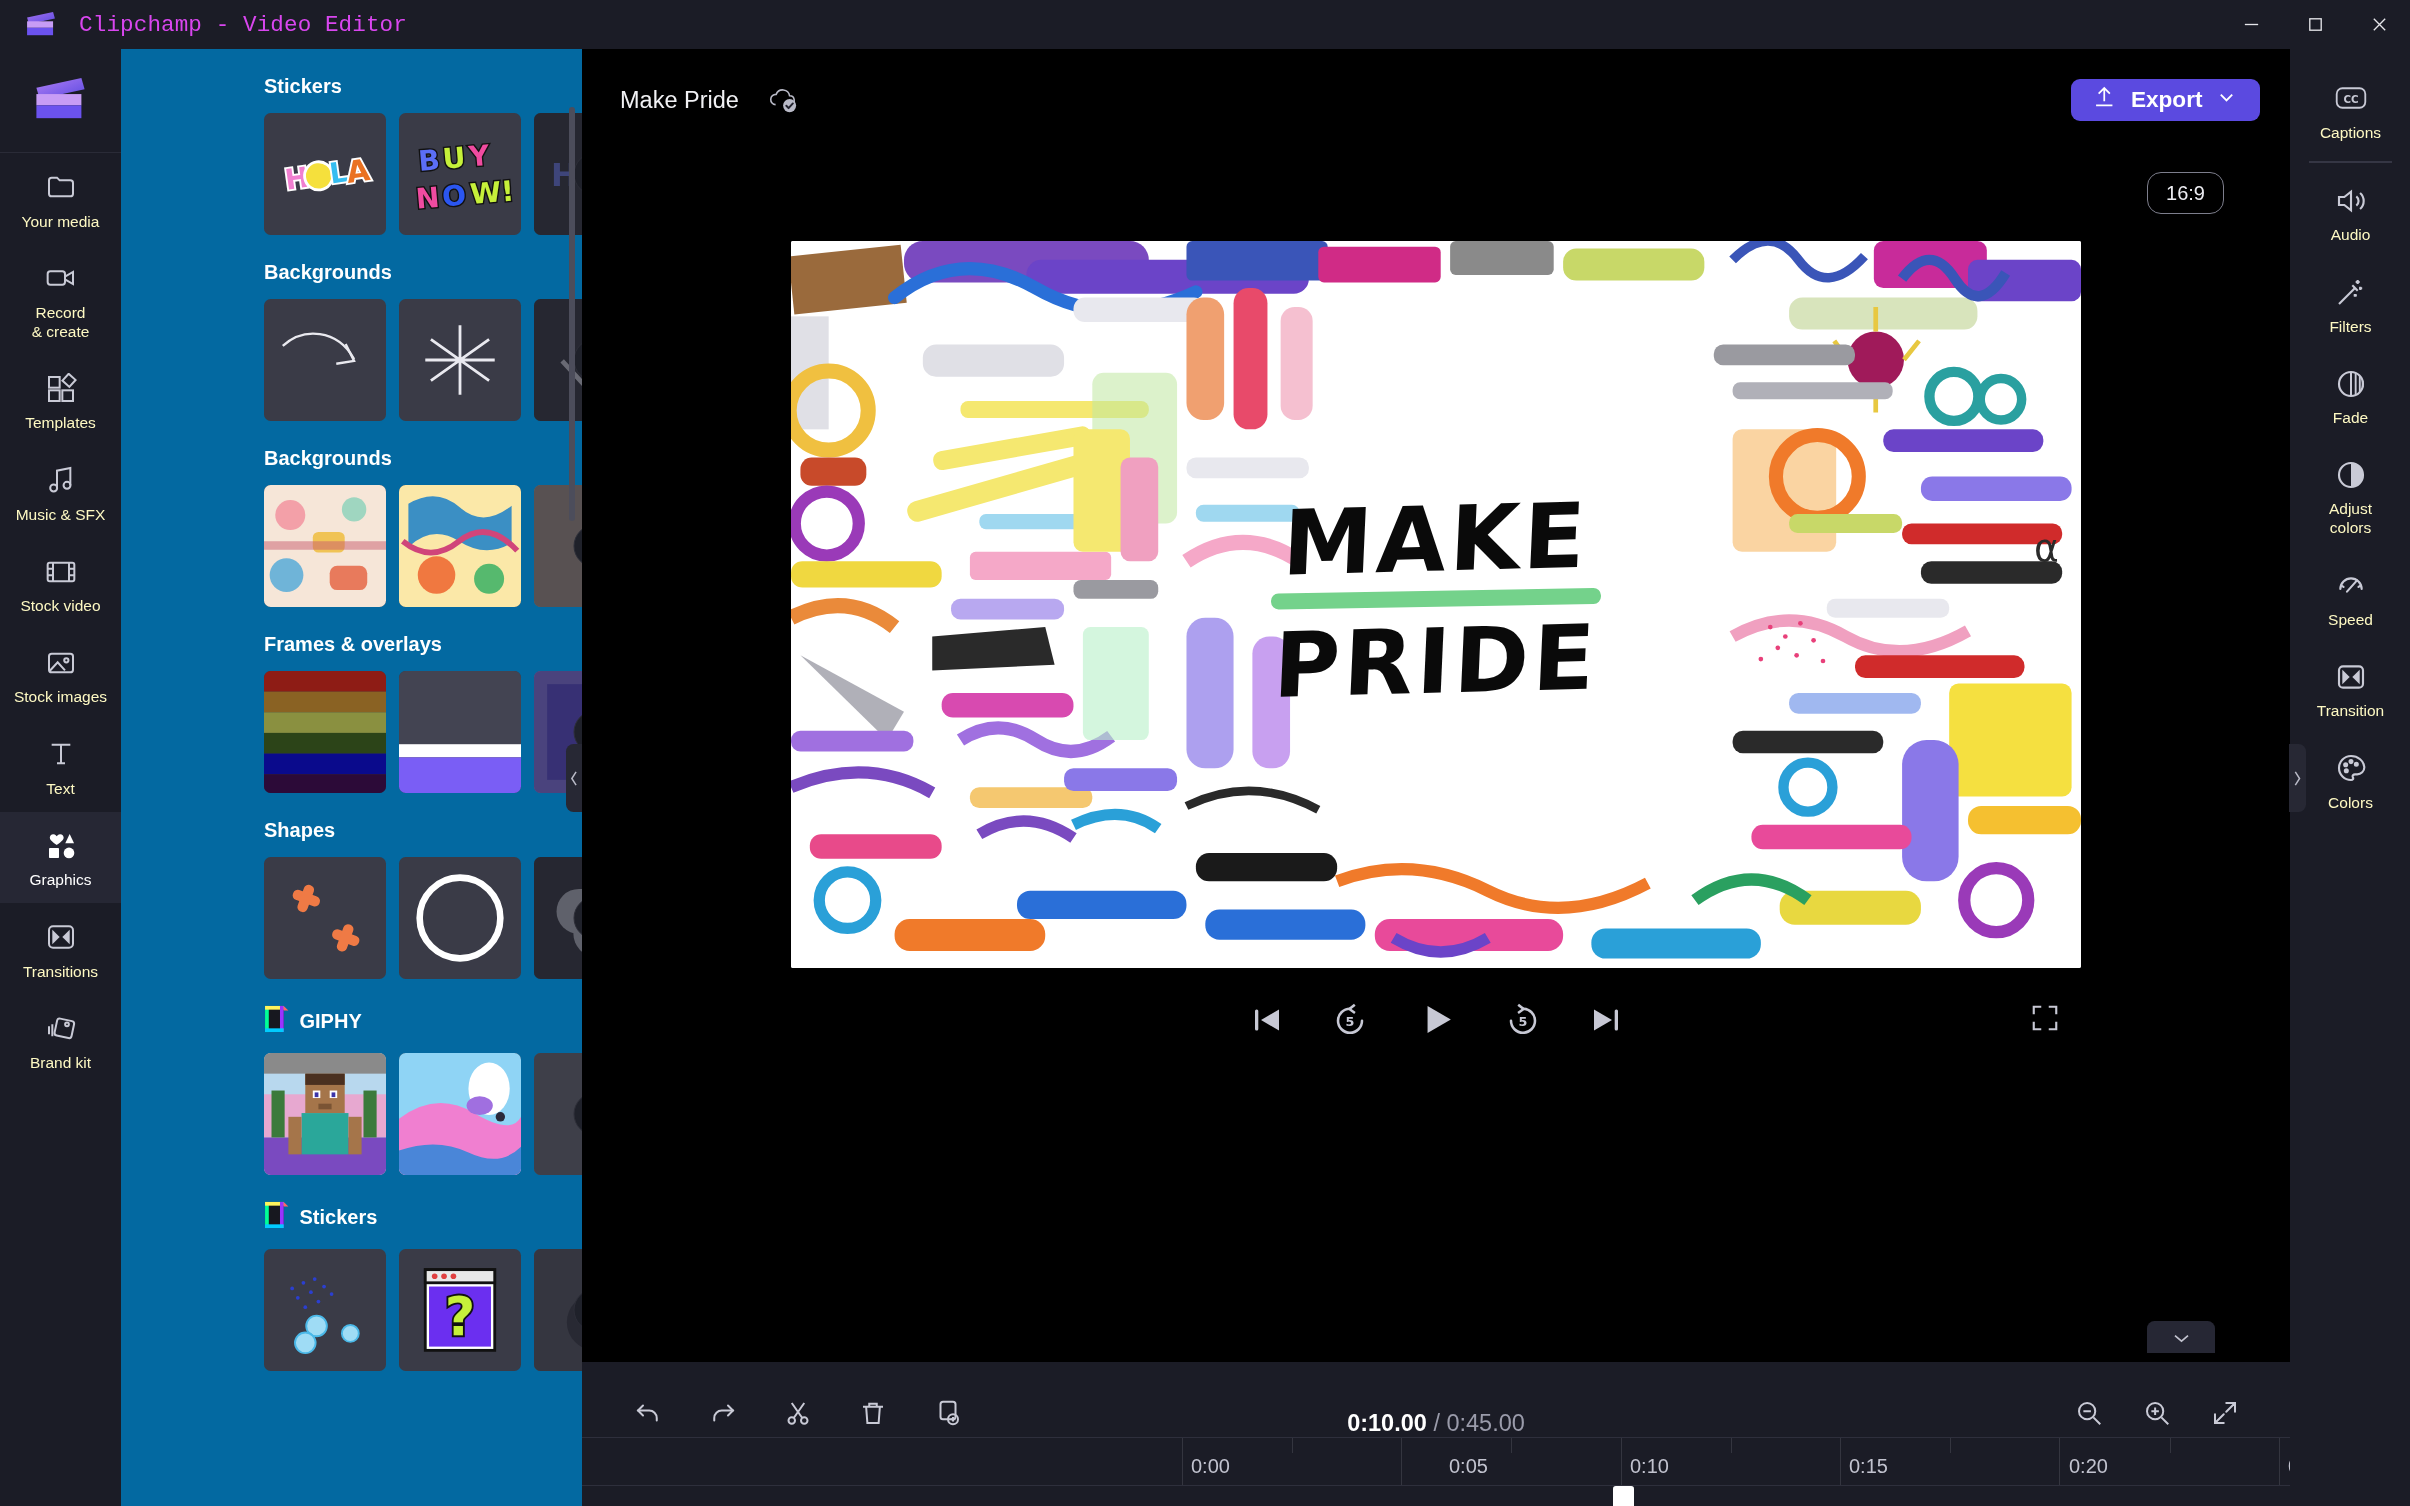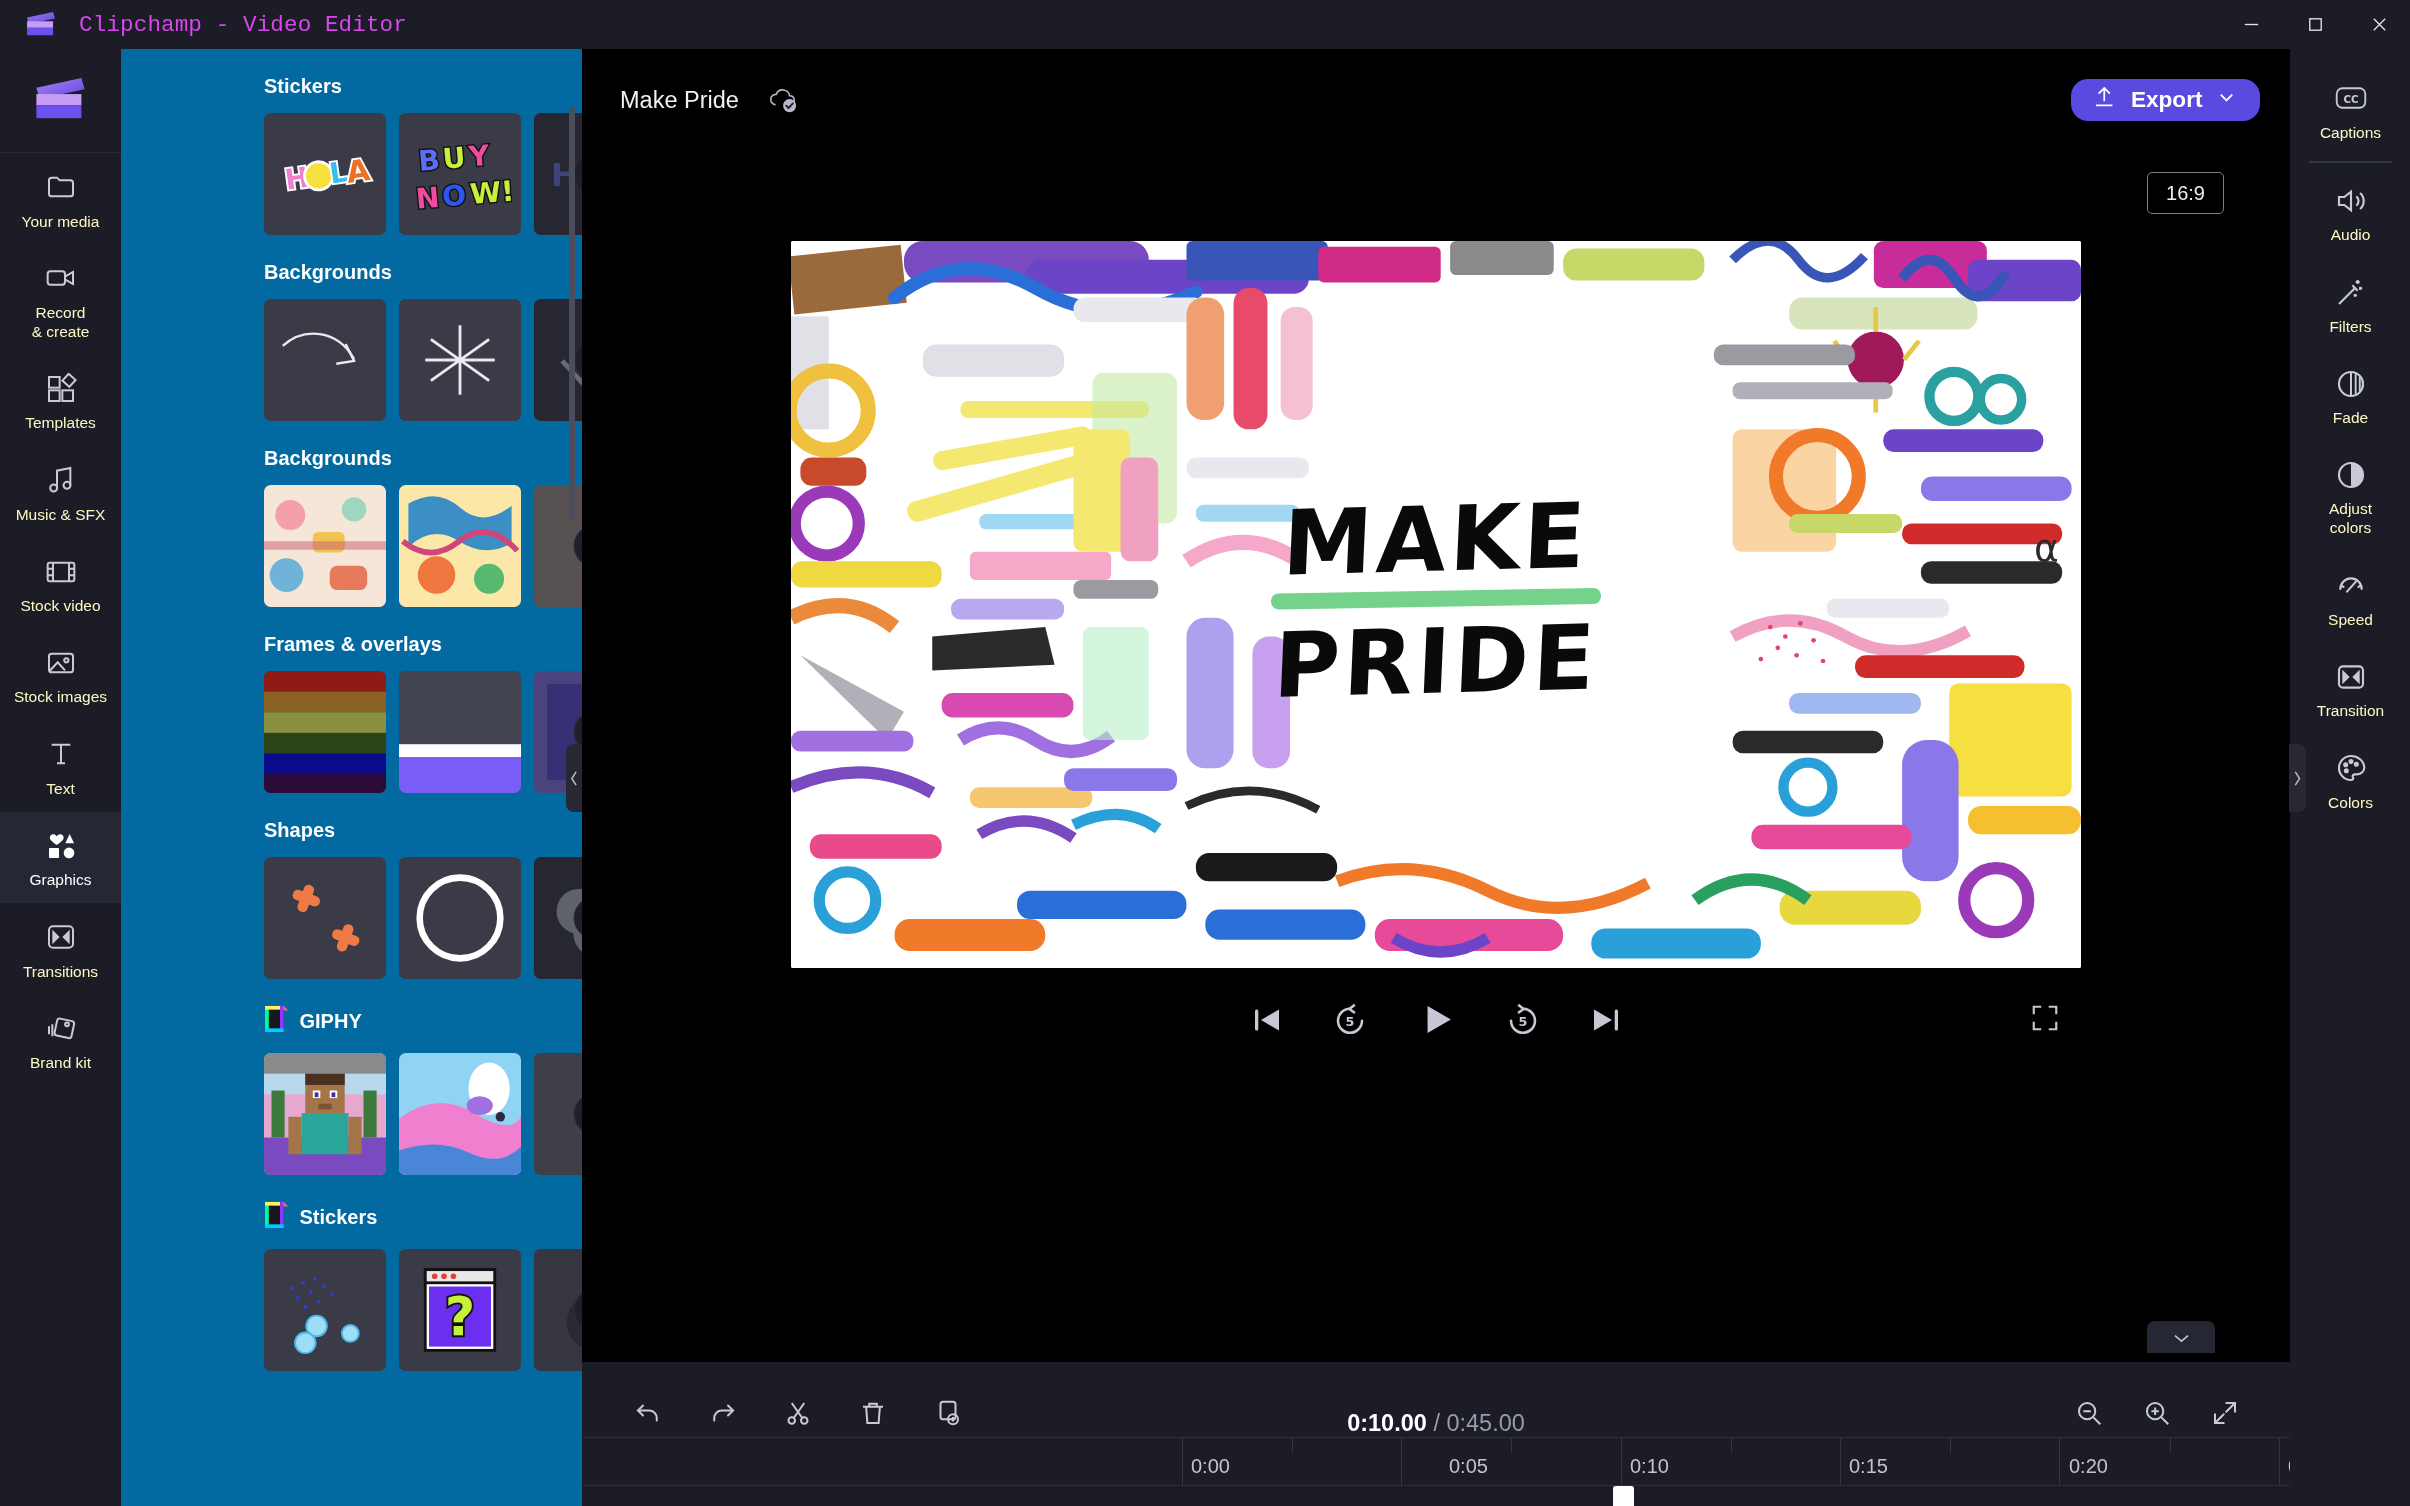--- a/index.html
+++ b/index.html
@@ -78,29 +78,29 @@
     display: flex; align-items: center; justify-content: center; color: #b9bac7; z-index: 6;
   }
 
   
   .main { flex: 1; display: flex; flex-direction: column; min-width: 0; background: #000000; position: relative; }
   .main-head { height: 102px; min-height: 102px; display: flex; align-items: center; padding: 0 30px 0 38px; }
   .proj-title { color: #f1f1f4; font-size: 23.5px; }
   .save-ic { margin-left: 28px; color: #b9bac7; display: flex; }
   .head-spacer { flex: 1; }
   .export-btn {
-    height: 42px; padding: 0 24.5px 0 21px; border-radius: 17px; background: #5b4ae0;
+    height: 42px; padding: 0 24.5px 0 21px; border-radius: 9px; background: #5b4ae0;
     display: flex; align-items: center; gap: 14px; color: #fff; font-size: 22.6px;
     font-weight: 600; cursor: pointer; border: none;
   }
 
   .stage { flex: 1; display: flex; flex-direction: column; align-items: center; position: relative; min-height: 0; }
   .ratio-badge {
     position: absolute; right: 66px; top: 21px; border: 0.9px solid #7d7e8c;
-    border-radius: 5px; padding: 8.5px 18px; color: #ececf1; font-size: 20px;
+    border-radius: 14px; padding: 8.5px 18px; color: #ececf1; font-size: 20px;
   }
   .preview {
     width: 1290px; height: 727px; margin-top: 90px; background: #fff;
     position: relative; overflow: hidden; border-radius: 1.9px;
   }
   .pv-text {
     position: absolute; left: 50%; top: 50%; transform: translate(-50%,-52%);
     text-align: center; z-index: 5; pointer-events: none;
   }
   .pv-line {

